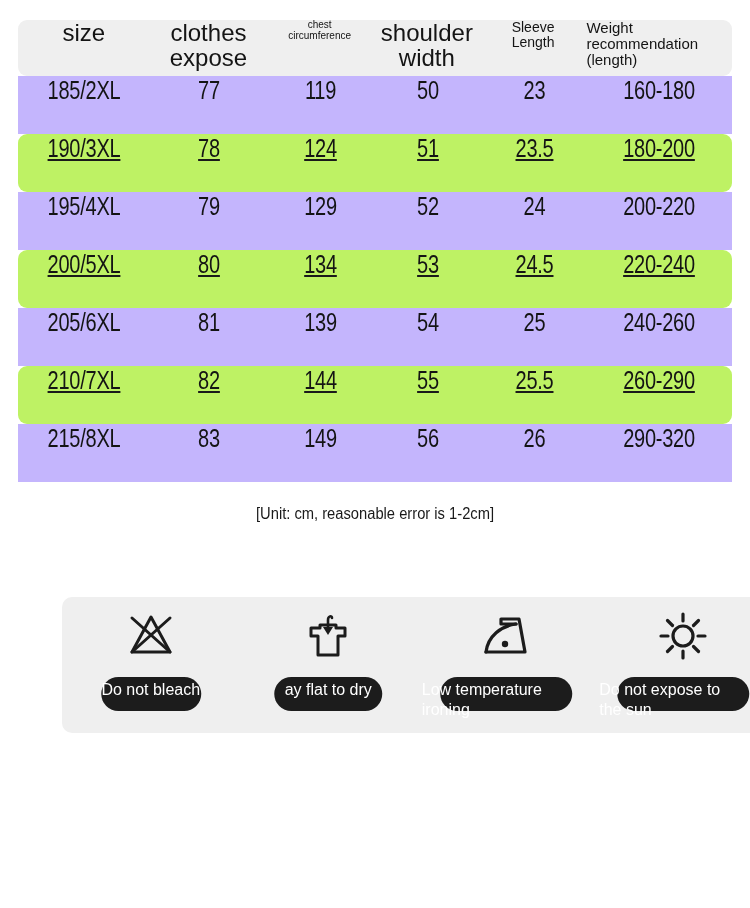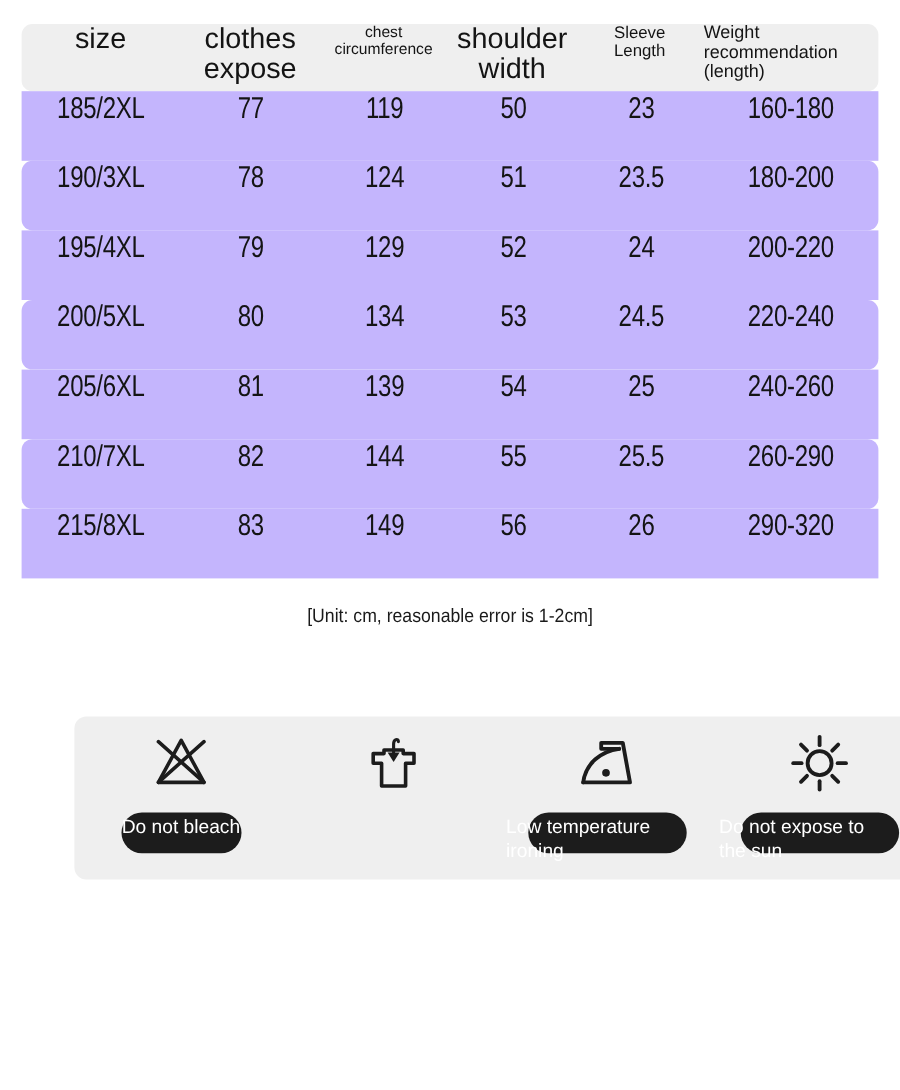--- a/index.html
+++ b/index.html
@@ -34,22 +34,23 @@
     background: #efefef;
     border-radius: 9px;
     height: 56px;
   }
 
   .table-body-row {
     height: 58px;
     background: #c4b5fd;
   }
   .table-body-row.alt {
-    background: #c4b5fd;
+    background: #bef264;
     border-radius: 9px;
+    text-decoration: underline;
   }
 
   
   .c0 { width: 132px; }
   .c1 { width: 118px; }
   .c2 { width: 105px; }
   .c3 { width: 110px; }
   .c4 { width: 103px; }
   .c5 { width: 146px; }
 
@@ -64,21 +65,21 @@
   }
 
   .hcell {
     text-align: center;
     line-height: 1.06;
     color: #141414;
     white-space: nowrap;
     font-weight: 400;
   }
   .hcell.big   { font-size: 24px; }
-  .hcell.small { font-size: 13px; }
+  .hcell.small { font-size: 10px; }
   .hcell.mid   { font-size: 14px; }
 
   .hcell.c5 {
     text-align: left;
     font-size: 15px;
     padding-left: 2px;
     overflow: visible;
   }
 
   .unit-note {
@@ -266,20 +267,24 @@
       </div>
     </div>
 
     <div class="care-item">
       <div class="care-icon">
         <svg viewBox="0 0 62 62" width="62" height="62">
           <path d="M14 23 L23 23 L23 20 L39 20 L39 23 L48 23 L48 31 L41 31 L41 50 L21 50 L21 31 L14 31 Z" fill="none" stroke="#1c1c1c" stroke-width="3" stroke-linejoin="round"></path>
           <path d="M31 30 L26 22 L36 22 Z" fill="#1c1c1c"></path>
           <path d="M31 22 L31 15 C31 11 35 10 35 13" fill="none" stroke="#1c1c1c" stroke-width="2.6" stroke-linecap="round"></path>
         </svg>
+      </div>
+      <div class="care-label-wrap">
+        <div class="care-pill pill-w2"></div>
+        <div class="care-text">ay flat to dry</div>
       </div>
     </div>
 
     <div class="care-item">
       <div class="care-icon">
         <svg viewBox="0 0 62 62" width="62" height="62">
           <path d="M11 47 L50 47 L44 14 L26 14 L26 19 L41 19" fill="none" stroke="#1c1c1c" stroke-width="3.2" stroke-linejoin="round" stroke-linecap="round"></path>
           <path d="M11 47 C13 31 26 21 41 19" fill="none" stroke="#1c1c1c" stroke-width="3.2" stroke-linecap="round"></path>
           <circle cx="30" cy="39" r="3.2" fill="#1c1c1c"></circle>
         </svg>

